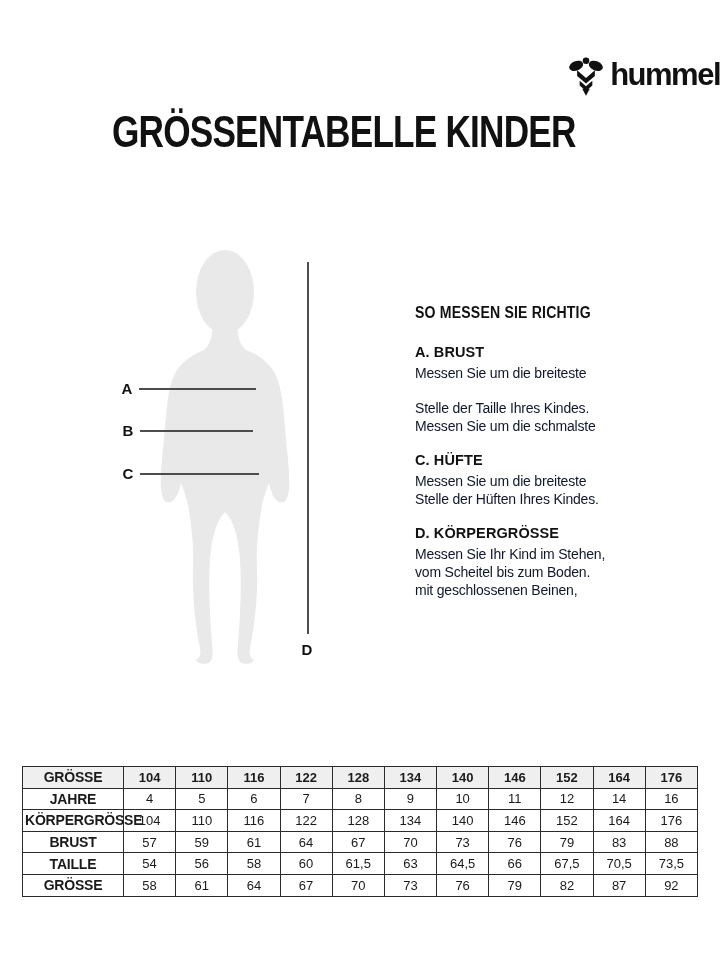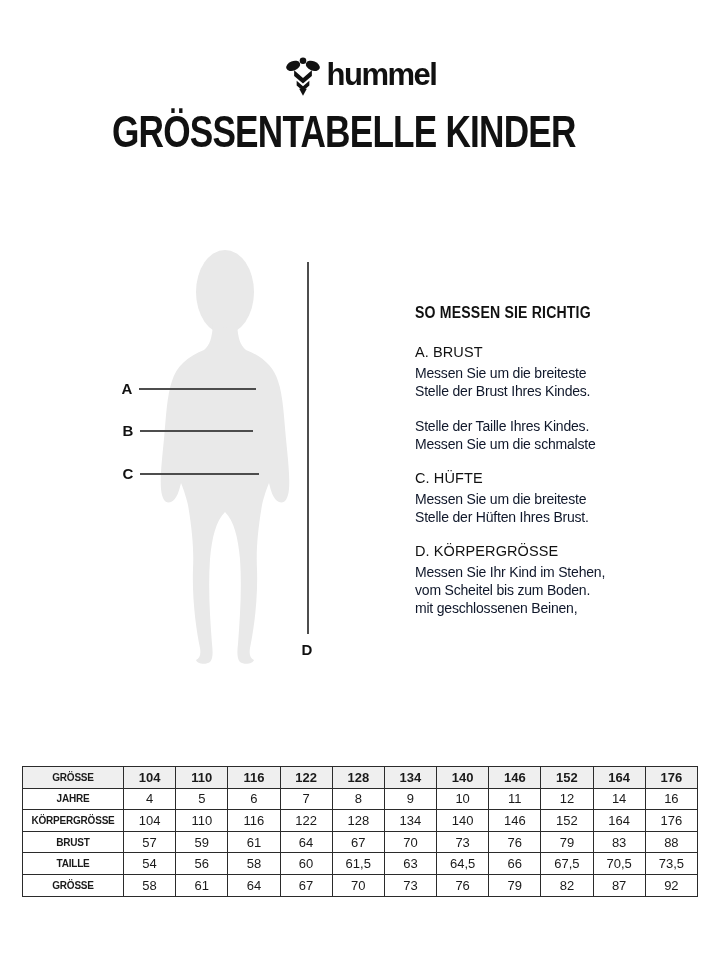--- a/index.html
+++ b/index.html
@@ -6,21 +6,21 @@
   html,body { background:#fff; }
   body { font-family:"Liberation Sans", sans-serif; color:#1a1a1a; }
   .page {
     position:relative; width:720px; height:960px; margin:0 auto;
     background:#fff; overflow:hidden;
   }
 
   
   .logo {
     position:absolute; top:56px; left:0; width:720px;
-    display:flex; justify-content:center; align-items:center; gap:5px;
+    display:flex; justify-content:flex-end; align-items:center; gap:5px;
   }
   .logo svg { display:block; }
   .logo-text {
     font-size:31px; font-weight:bold; letter-spacing:-1.5px;
     color:#111; line-height:1; padding-bottom:4px;
   }
 
   
   .title-wrap {
     position:absolute; top:108px; left:0; width:688px; text-align:center;
@@ -46,40 +46,40 @@
   .instructions {
     position:absolute; left:415px; top:304px; width:215px;
   }
   .instructions-heading {
     font-size:16px; font-weight:bold; color:#111; white-space:nowrap;
     transform:scaleX(0.88); transform-origin:left; margin-bottom:22px;
     letter-spacing:0.2px;
   }
   .instruction-section { margin-bottom:17px; }
   .instruction-title {
-    font-size:14.5px; font-weight:normal; color:#111; margin-bottom:4px;
+    font-size:14.5px; font-weight:bold; color:#111; margin-bottom:4px;
     letter-spacing:0.1px;
   }
   .instruction-line {
     font-size:14px; line-height:18px; color:#0f172a; letter-spacing:-0.2px;
   }
 
   
   .size-table-wrap { position:absolute; left:22px; top:766px; width:676px; }
   table.size-table {
     width:100%; border-collapse:collapse; table-layout:fixed;
   }
   .size-table col.label-col { width:101px; }
   .size-table td, .size-table th {
     border:1px solid #2b2b2b; text-align:center; vertical-align:middle;
     height:21.6px; font-size:13px; color:#1a1a1a; padding:0 2px;
     background:#fff;
   }
   .size-table th {
-    font-weight:bold; font-size:10px; letter-spacing:-0.2px;
+    font-weight:bold; font-size:14px; letter-spacing:-0.2px;
   }
   .size-table tr.hdr-row td, .size-table tr.hdr-row th {
     background:#efefef; font-weight:bold;
   }
 </style>
 </head>
 <body>
 
 <div class="page">
 
@@ -151,30 +151,29 @@
 
   <div class="measure-line vertical" style="left:307px; top:262px; height:372px;"></div>
   <span class="marker-label" style="left:299px; top:642px;">D</span>
 
   <div class="instructions">
     <h2 class="instructions-heading">SO MESSEN SIE RICHTIG</h2>
     <div>
         <div class="instruction-section">
           <h3 class="instruction-title">A. BRUST</h3>
           <div class="instruction-line">Messen Sie um die breiteste</div>
-          <div class="instruction-line">Stelle der Brust Ihres Kindes.</div>
         </div>
         <div class="instruction-section">
           <div class="instruction-line">Stelle der Taille Ihres Kindes.</div>
           <div class="instruction-line">Messen Sie um die schmalste</div>
         </div>
         <div class="instruction-section">
           <h3 class="instruction-title">C. HÜFTE</h3>
           <div class="instruction-line">Messen Sie um die breiteste</div>
-          <div class="instruction-line">Stelle der Hüften Ihres Brust.</div>
+          <div class="instruction-line">Stelle der Hüften Ihres Kindes.</div>
         </div>
         <div class="instruction-section">
           <h3 class="instruction-title">D. KÖRPERGRÖSSE</h3>
           <div class="instruction-line">Messen Sie Ihr Kind im Stehen,</div>
           <div class="instruction-line">vom Scheitel bis zum Boden.</div>
           <div class="instruction-line">mit geschlossenen Beinen,</div>
         </div>
       </div>
   </div>
 

